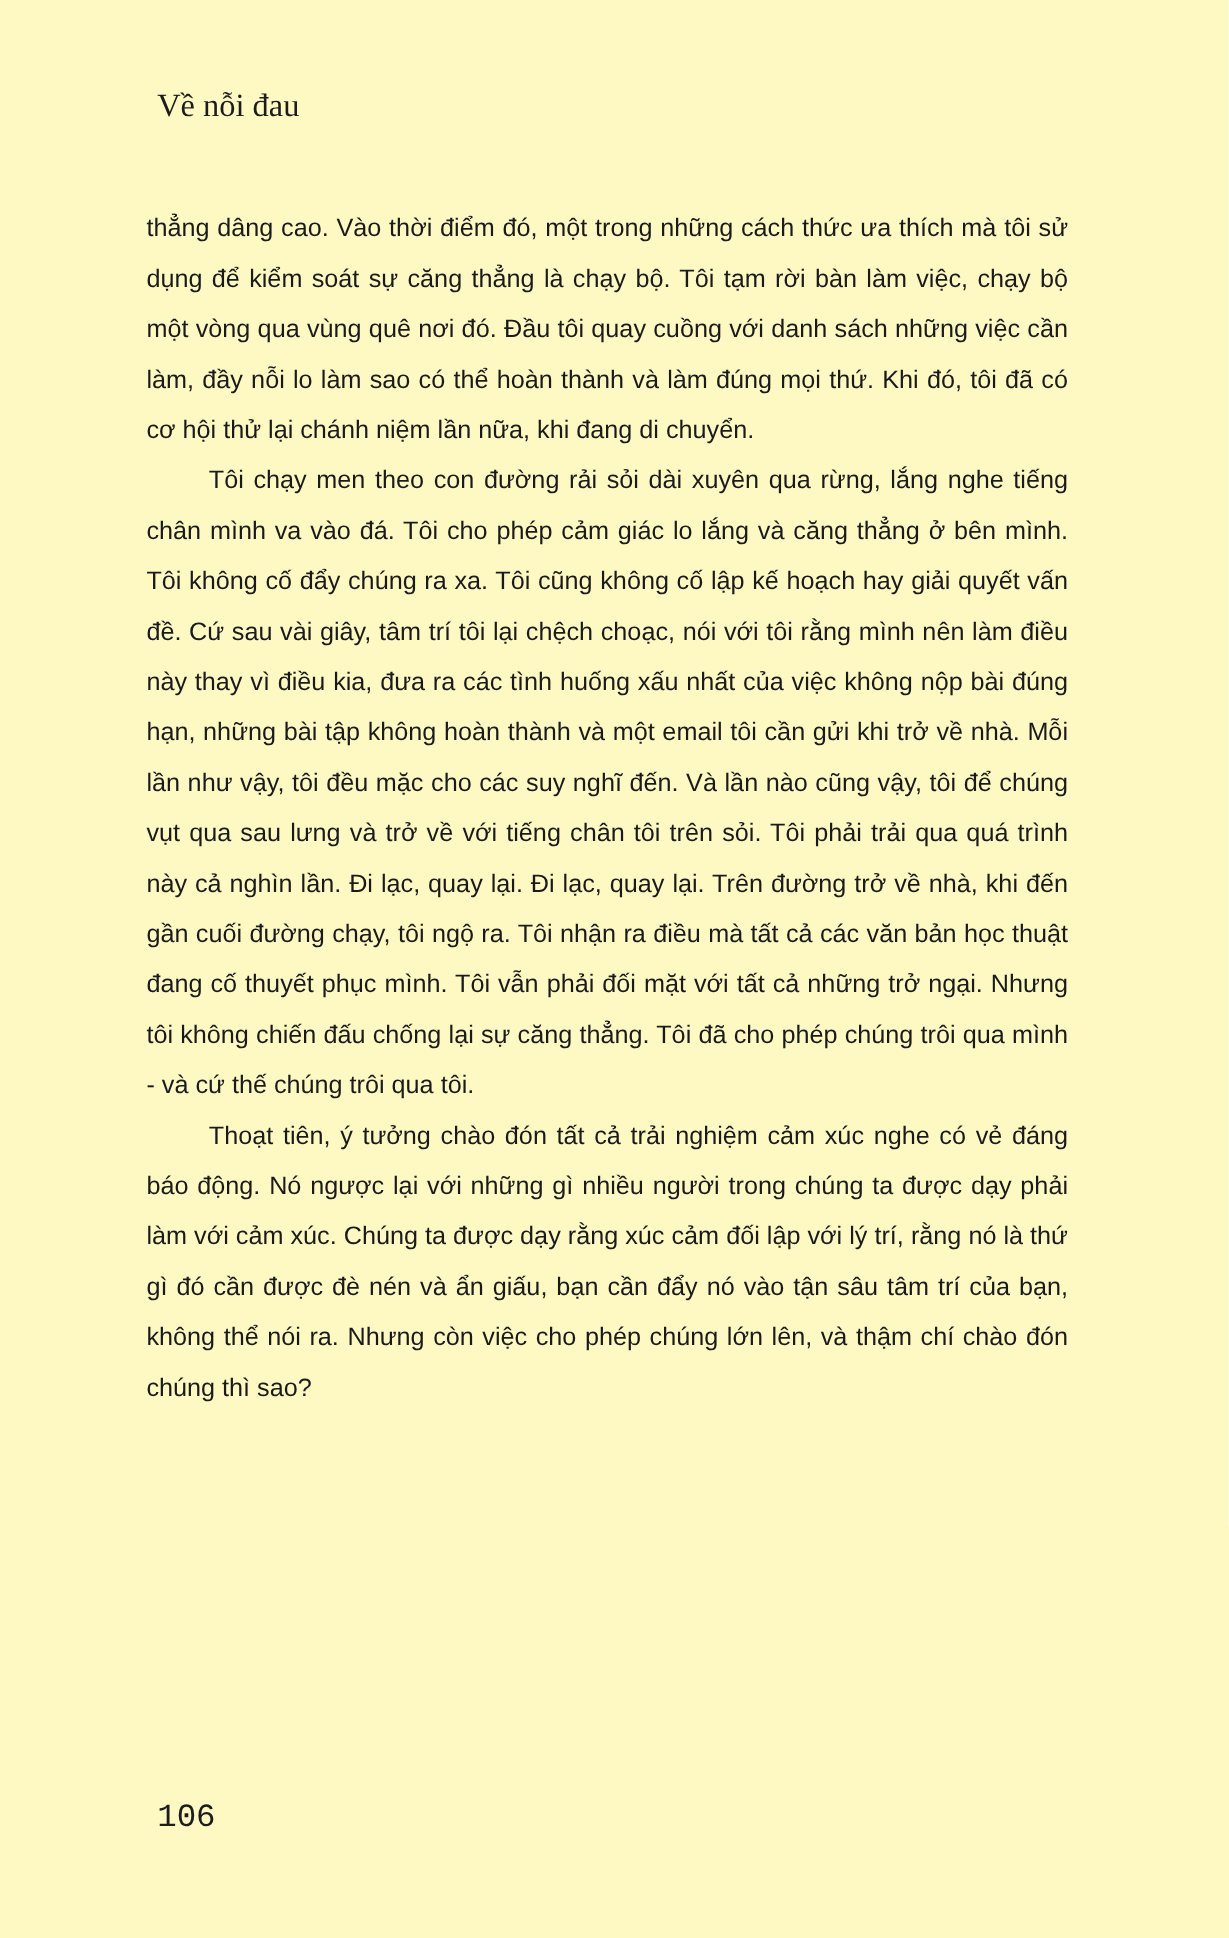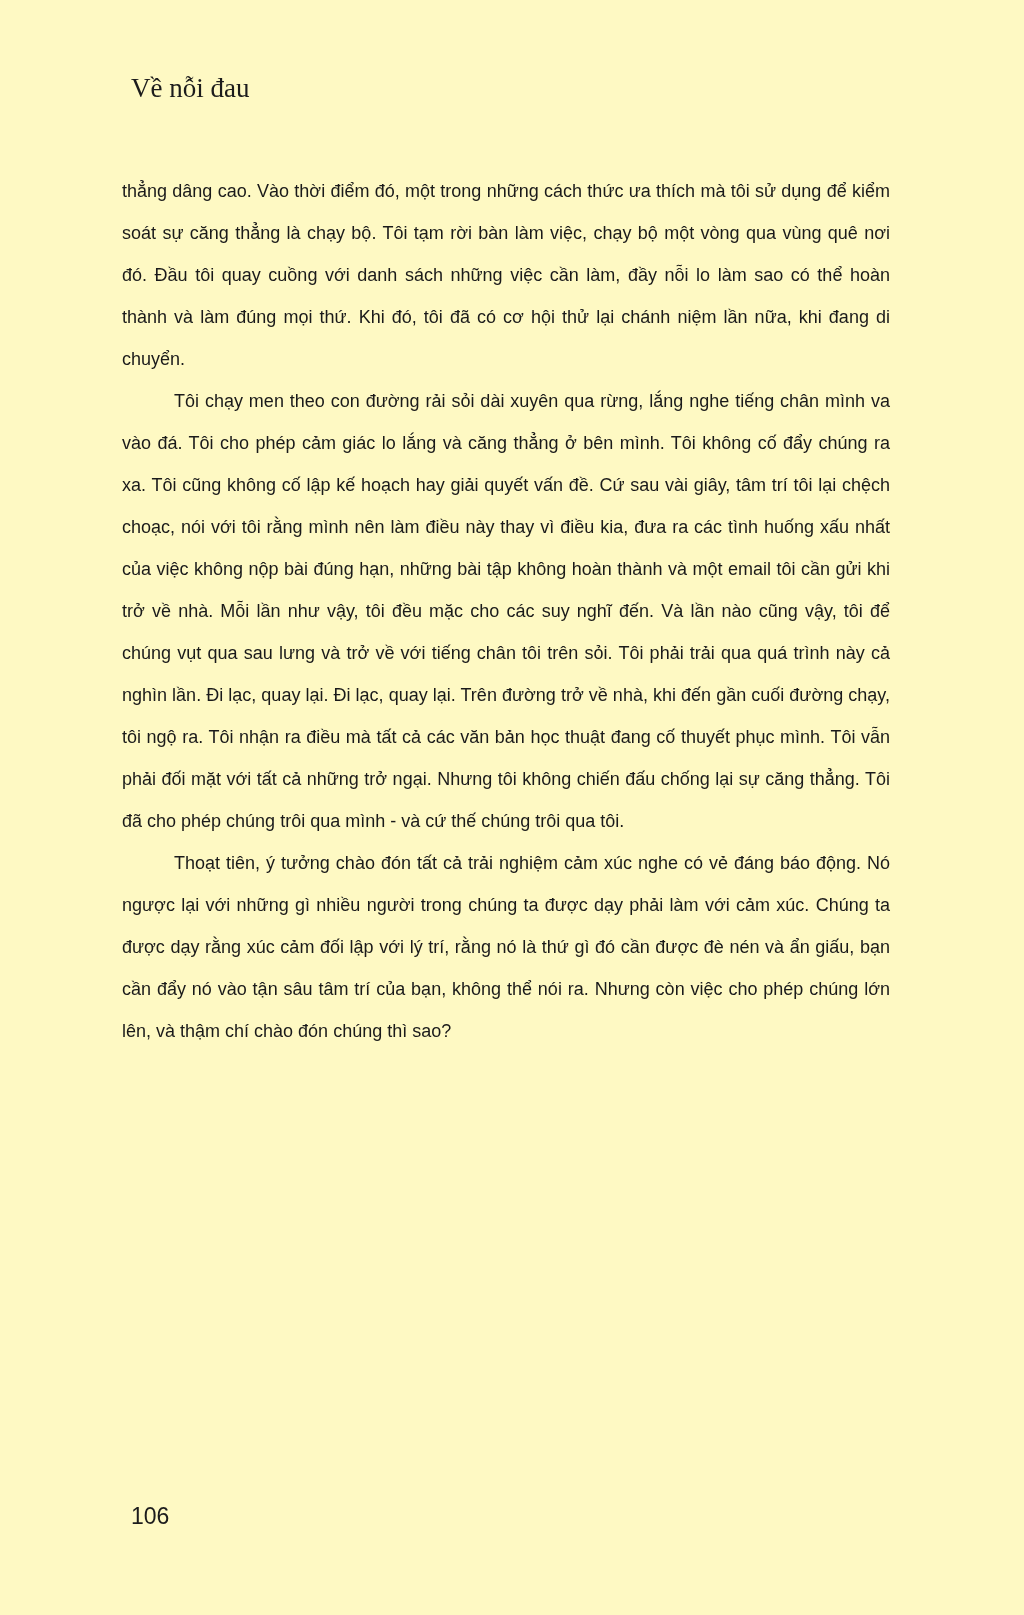--- a/index.html
+++ b/index.html
@@ -22,39 +22,39 @@
     font-size: 27px;
     line-height: 32px;
     color: #1c1c1c;
   }
   .body-text {
     position: absolute;
     left: 122px;
     top: 170px;
     width: 768px;
     font-family: "Liberation Sans", "DejaVu Sans", sans-serif;
-    font-size: 18px;
+    font-size: 21px;
     line-height: 42px;
     color: #1a1a1a;
     text-align: justify;
     text-justify: inter-word;
   }
   .body-text p.para {
     margin: 0;
     padding: 0;
   }
   .body-text p.para.indent {
     text-indent: 52px;
   }
   .page-number {
     position: absolute;
     left: 131px;
     top: 1500px;
-    font-family: Liberation Sans, sans-serif;
-    font-size: 23px;
+    font-family: Liberation Mono, monospace;
+    font-size: 27px;
     line-height: 32px;
     color: #1c1c1c;
   }
 </style>
 </head>
 <body>
 
 <div class="page">
   <div class="running-header">Về nỗi đau</div>
 

